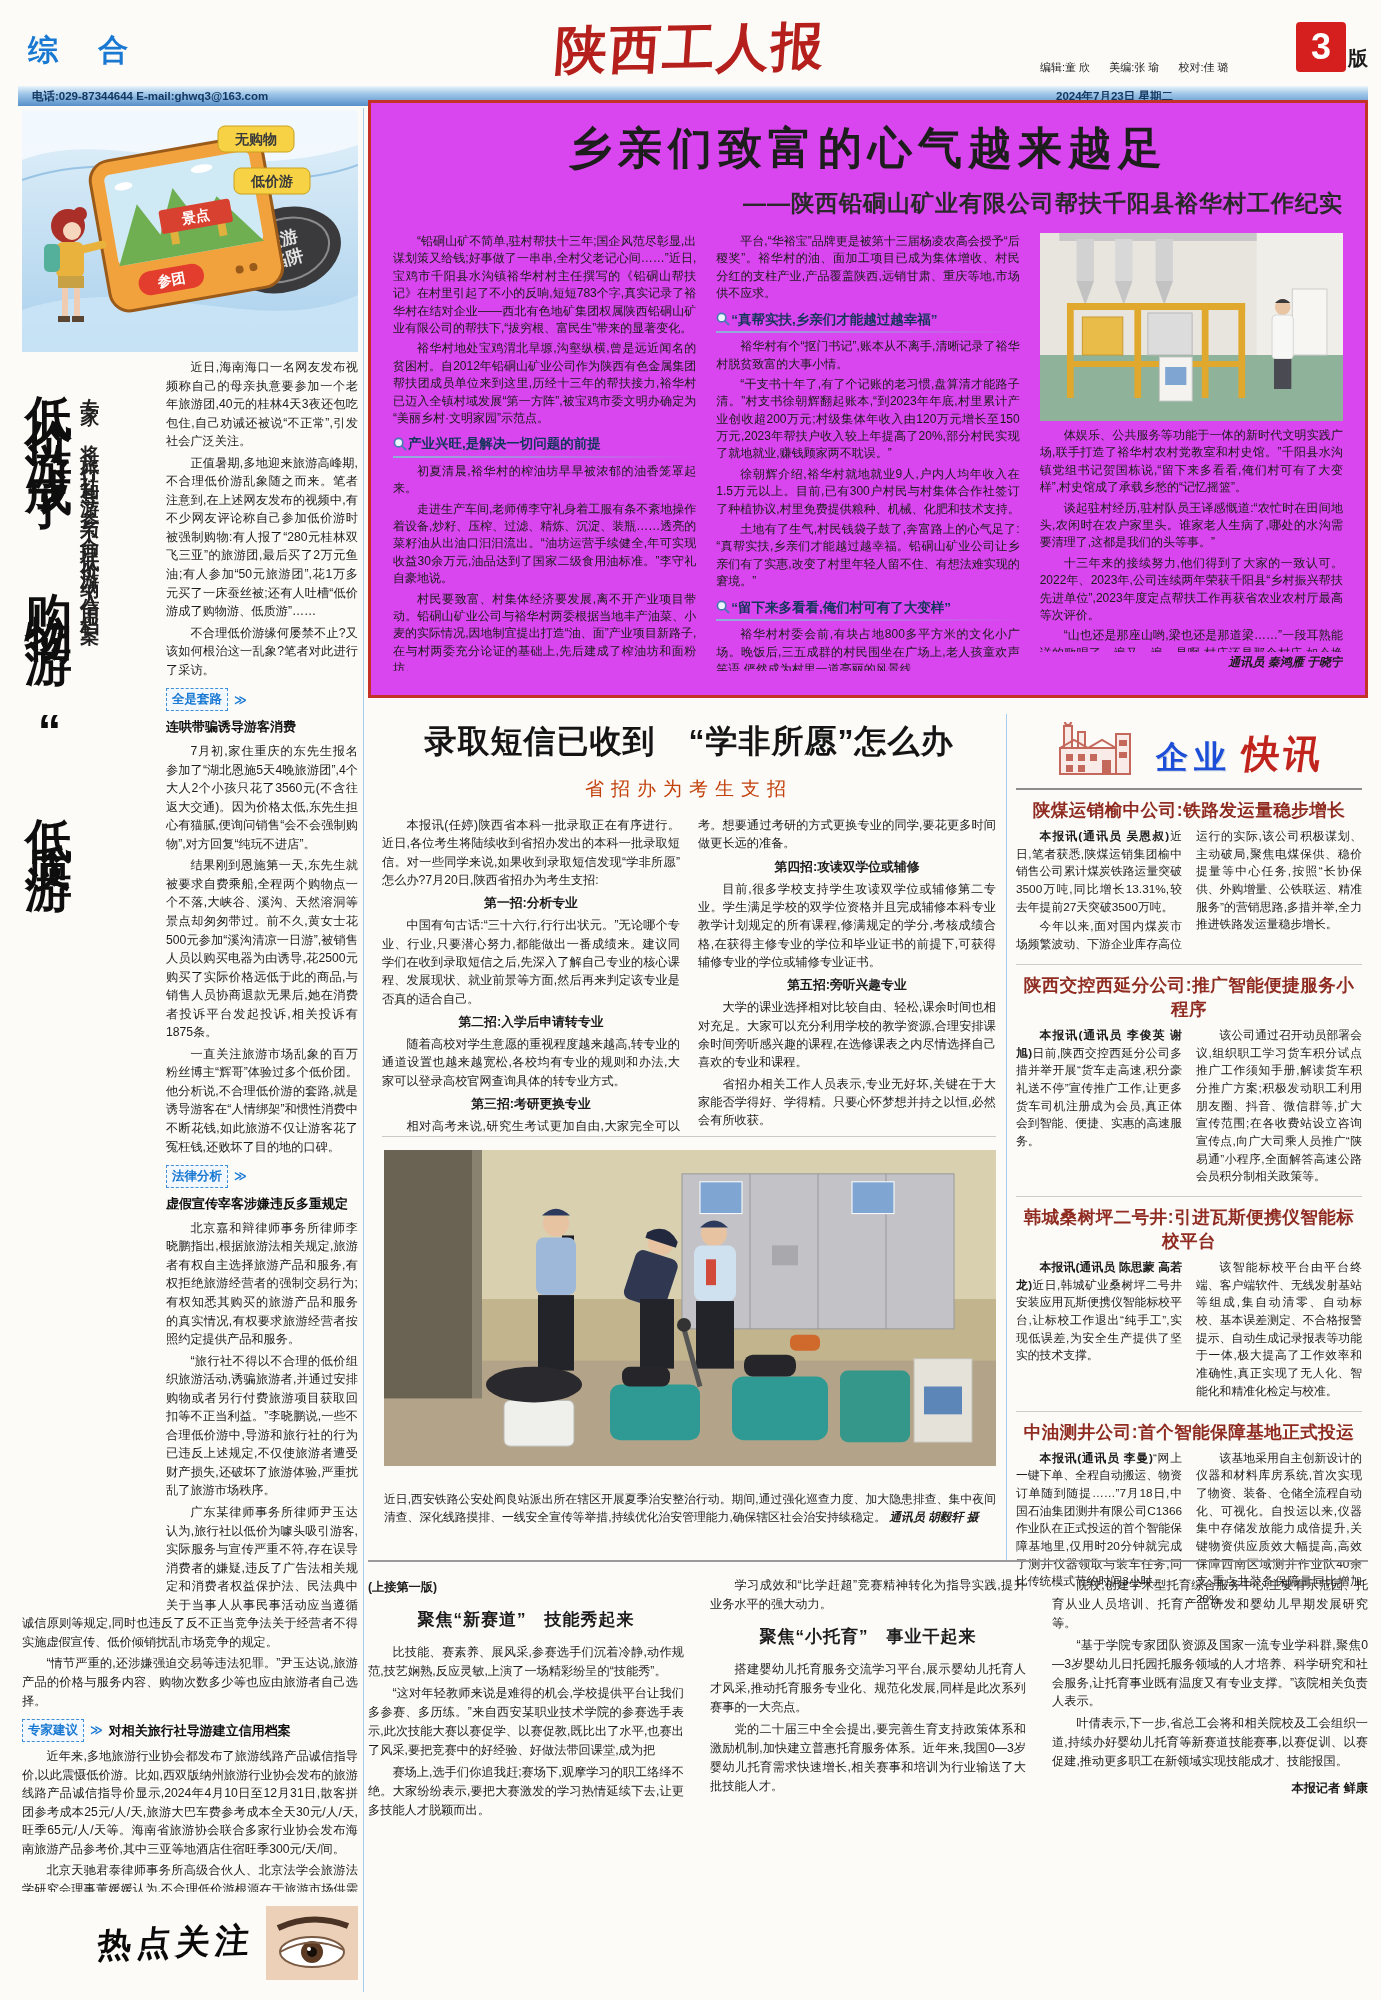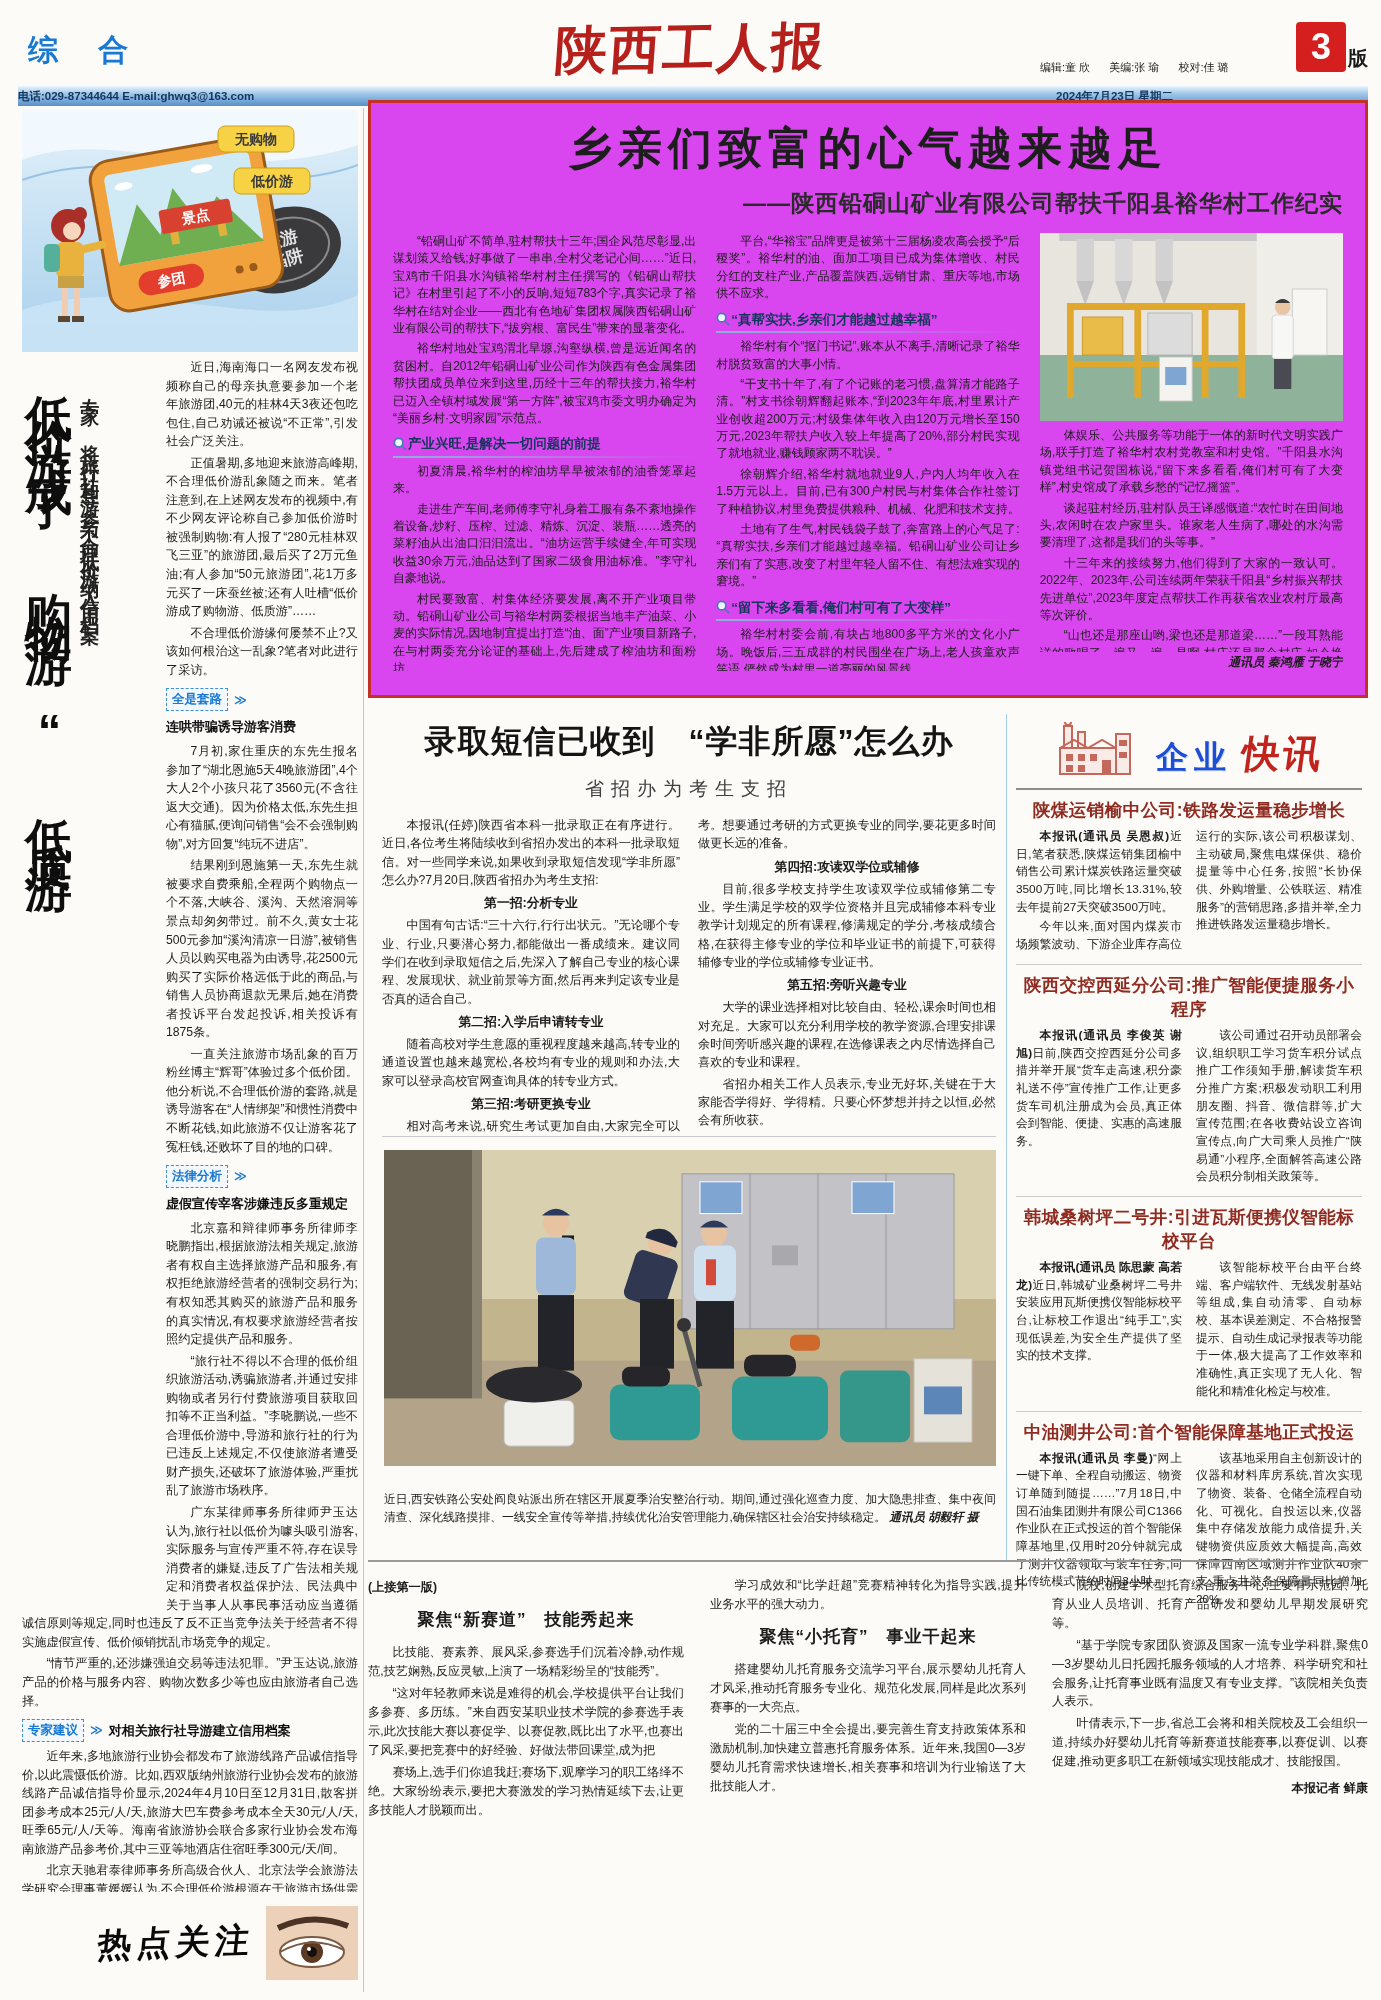--- a/index.html
+++ b/index.html
@@ -13,21 +13,21 @@
             transform:skewX(-5deg) rotate(-1deg);letter-spacing:2px;}
   .staff{position:absolute;left:1040px;top:60px;font-size:11px;color:#222;}
   .staff span{margin-right:16px;}
   .page-badge{position:absolute;left:1296px;top:22px;display:flex;align-items:flex-end;}
   .badge3{width:50px;height:50px;background:#d51f1f;color:#fff;font-size:36px;font-weight:900;
           display:flex;align-items:center;justify-content:center;border-radius:4px;}
   .badge-word{font-size:20px;font-weight:800;margin-left:2px;}
   .blue-bar{position:absolute;left:18px;top:86px;width:1350px;height:20px;
             background:linear-gradient(#eaf4fc 0%,#9ec6e8 40%,#5890c9 100%);
             display:flex;align-items:center;font-size:11.5px;color:#12365f;font-weight:700;}
-  .blue-bar .contact{}
+  .blue-bar .contact{margin-left:14px;}
   .blue-bar .date{position:absolute;left:1038px;}
 
   
   .rule-v{position:absolute;width:1px;background:#a8cdec;}
   #rule-left{left:363px;top:108px;height:1884px;}
   #rule-mid{left:1006px;top:714px;height:846px;}
 
   
   #cartoon{position:absolute;left:22px;top:110px;width:336px;height:242px;}
   #left-body{position:absolute;left:22px;top:358px;width:336px;height:1534px;overflow:hidden;
@@ -56,21 +56,21 @@
   #f-col3{display:flex;flex-direction:column;}
   #f-col3 .f-text{flex:1;overflow:hidden;}
   .f-sec{display:flex;align-items:center;font-weight:800;color:#14365c;font-size:13.5px;margin:7px 0 1px;}
   .f-sec-u{height:2px;background:linear-gradient(90deg,#8fb0d8,rgba(150,180,215,0));margin:2px 0 5px;}
   #f-photo{width:100%;height:188px;margin-bottom:6px;background:#ddd;}
   #f-byline{text-align:right;font-weight:700;font-style:italic;font-size:12px;margin-top:2px;}
 
   
   #adm{position:absolute;left:382px;top:720px;width:614px;}
   #adm-title{text-align:center;font-size:32px;font-weight:900;letter-spacing:1px;color:#151515;}
-  #adm-sub{text-align:center;font-size:19px;color:#404040;margin-top:12px;letter-spacing:7px;}
+  #adm-sub{text-align:center;font-size:19px;color:#c2410c;margin-top:12px;letter-spacing:7px;}
   #adm-cols{display:flex;gap:18px;margin-top:14px;height:320px;overflow:hidden;font-size:12.2px;line-height:1.5;}
   .adm-col{flex:1;overflow:hidden;}
   .adm-h{text-align:center;font-weight:800;margin:4px 0;font-size:12.8px;}
   #adm-div{position:absolute;left:382px;top:1136px;width:614px;border-top:1px solid #c9c9c9;}
 
   
   #pol{position:absolute;left:384px;top:1150px;width:612px;height:316px;}
   #pol-cap{position:absolute;left:384px;top:1478px;width:612px;font-size:11.8px;line-height:1.55;text-align:justify;color:#222;}
   #pol-cap .credit{font-weight:800;font-style:italic;white-space:nowrap;}
 

